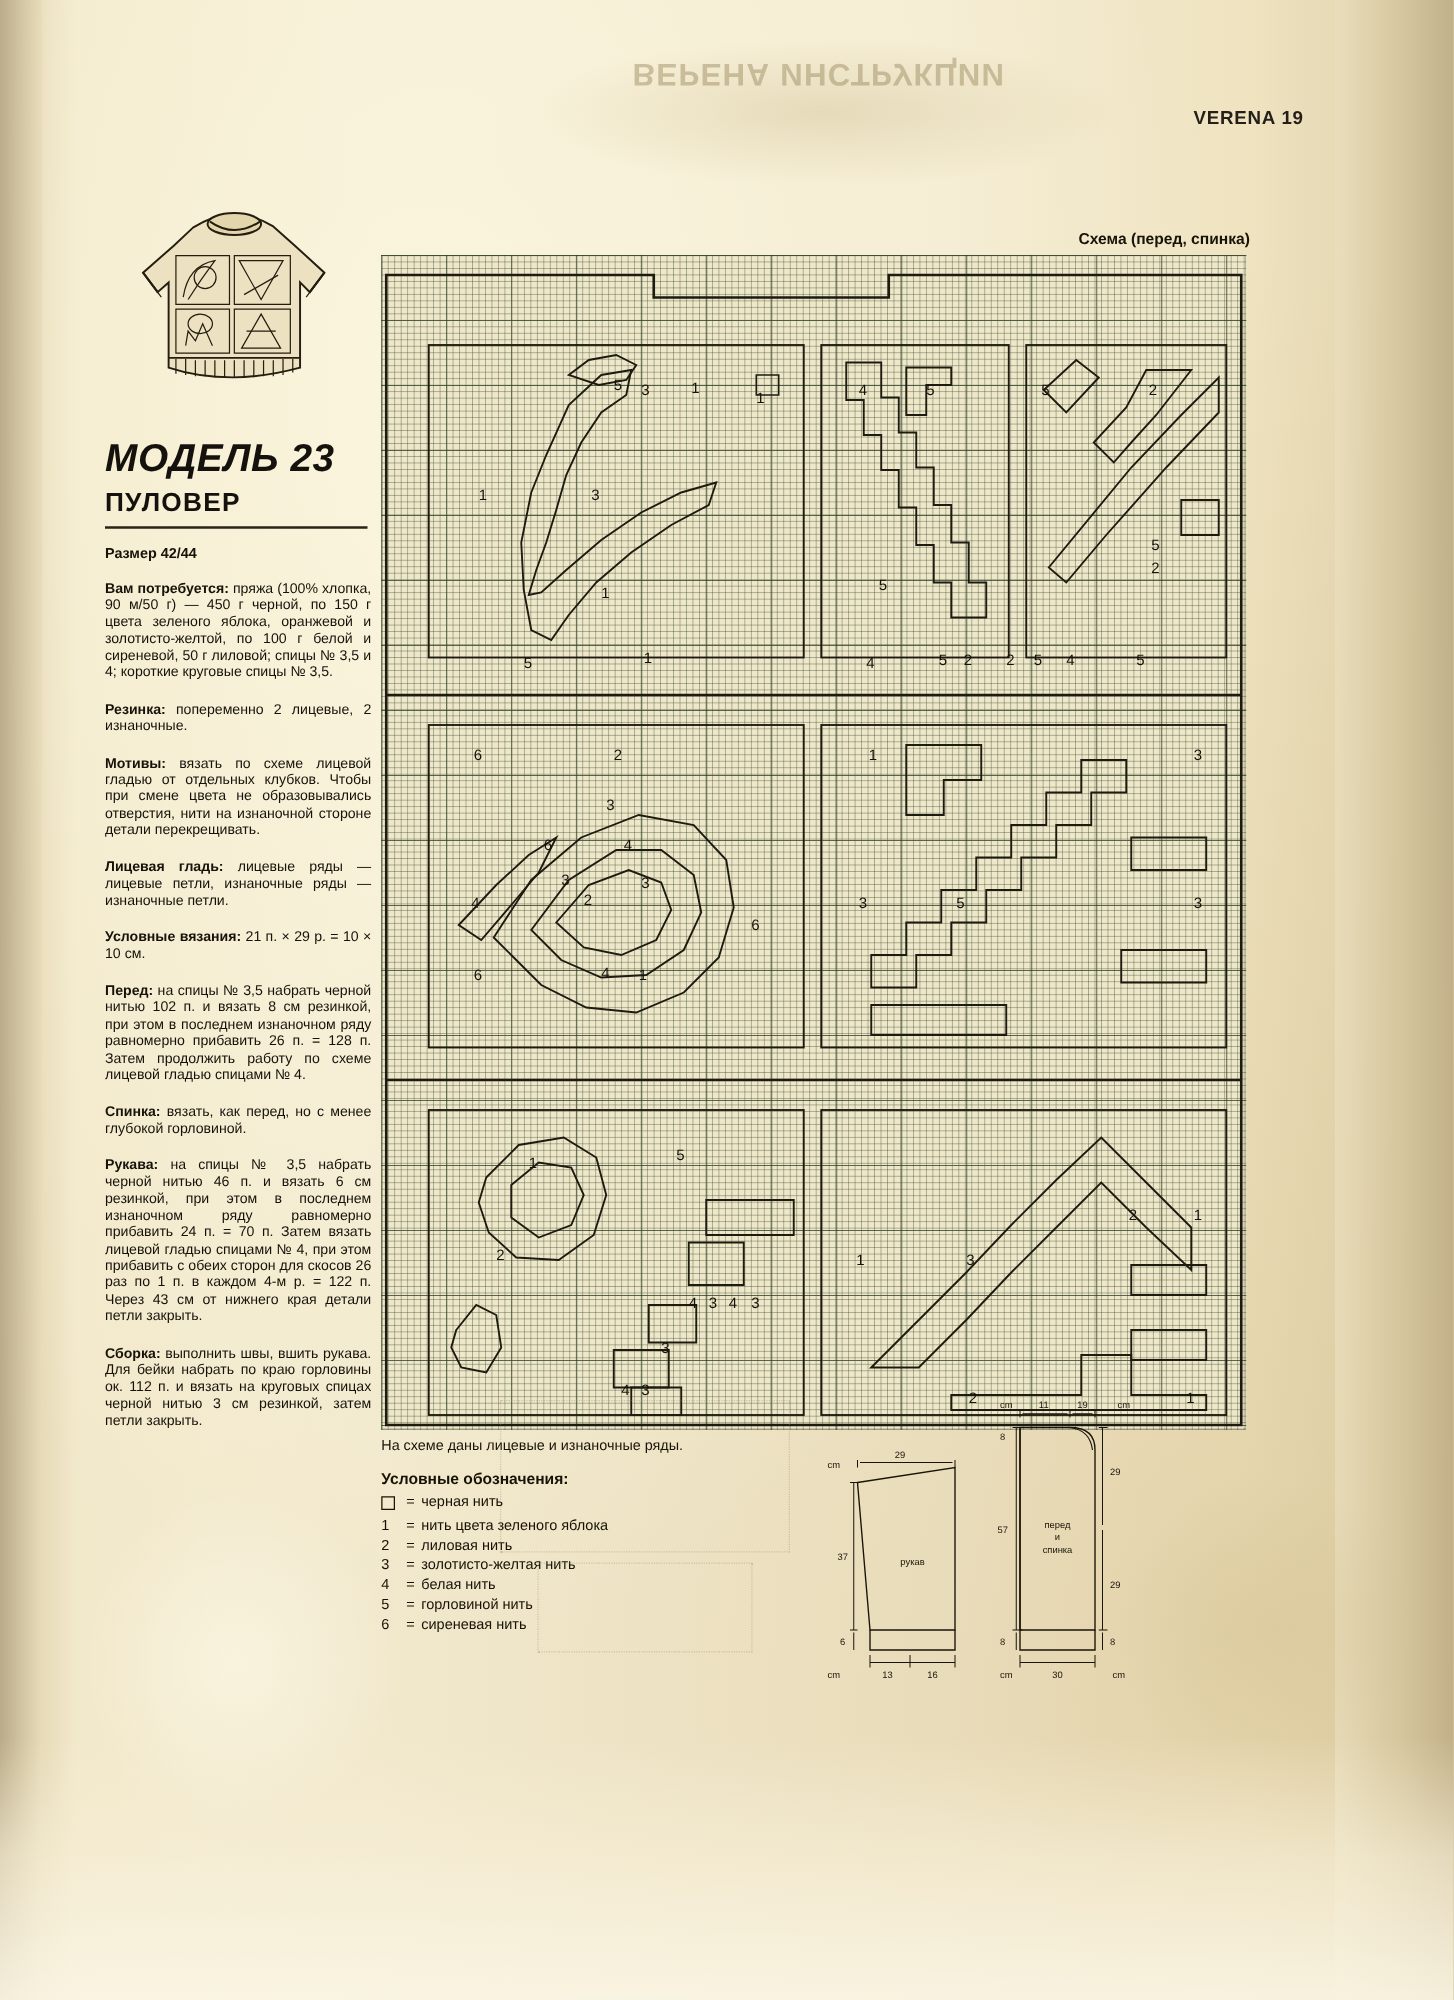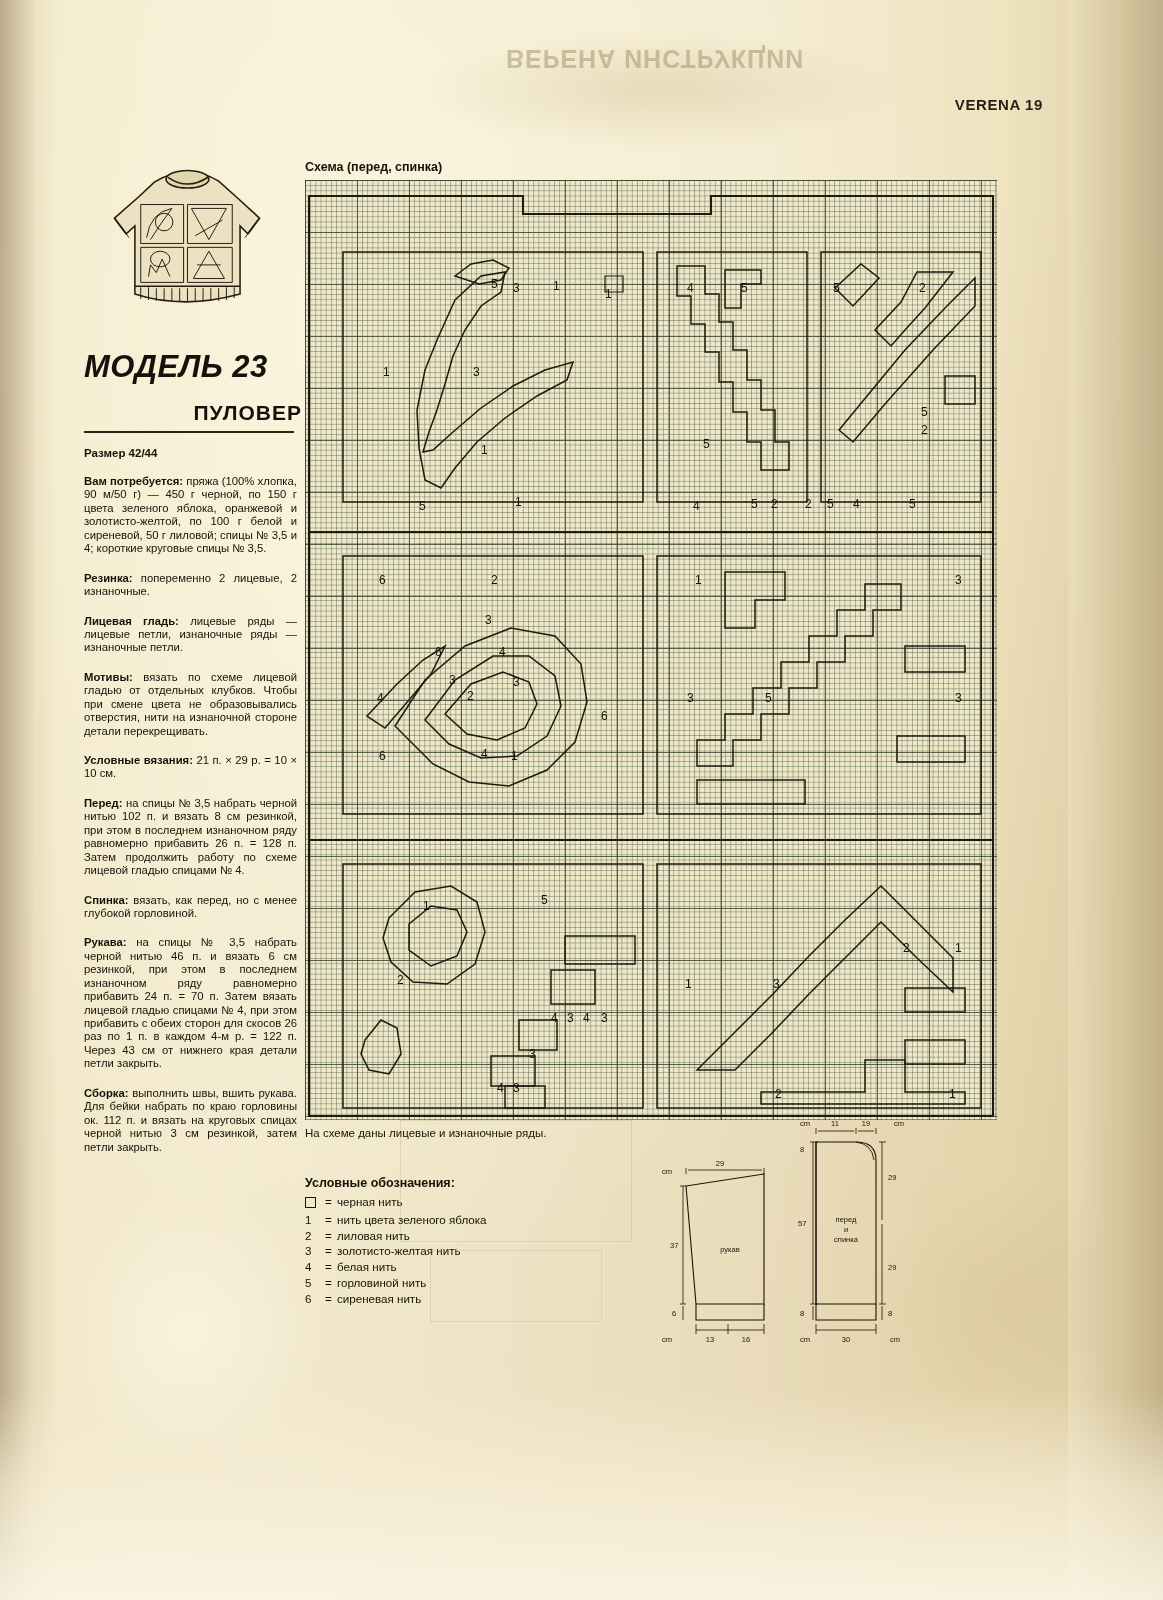--- a/index.html
+++ b/index.html
@@ -39,48 +39,48 @@
 
   
   .ghost-title{
     position:absolute;left:506px;top:44px;
     font-size:25px;font-weight:bold;letter-spacing:1px;
     color:rgba(150,132,92,.45);
     transform:scaleY(-1);
     font-family:"Liberation Sans",sans-serif;
   }
   .verena{
-    position:absolute;right:120px;top:96px;
+    position:absolute;right:120px;top:86px;
     font-size:15px;font-weight:bold;letter-spacing:.6px;color:#241f18;
   }
 
   
   #leftcol{position:absolute;left:84px;top:150px;width:218px;}
   .sweater-ico{width:185px;height:185px;position:relative;margin-left:10px;}
   .model-title{
     margin-top:14px;font-size:31px;font-weight:bold;letter-spacing:.5px;color:#15110c;font-style:italic;
   }
   .model-sub{
-    margin-top:16px;font-size:21px;font-weight:bold;letter-spacing:1px;color:#15110c;text-align:right;
+    margin-top:6px;font-size:21px;font-weight:bold;letter-spacing:1px;color:#15110c;
   }
   .rule{height:2px;background:#2a2318;margin-top:6px;width:210px;}
   .size{margin-top:14px;font-size:11.5px;font-weight:bold;color:#171309;}
   .body-text{
     margin-top:8px;width:213px;
     font-size:11.3px;line-height:1.19;
     text-align:justify;text-justify:inter-word;
     color:#16120a;
   }
   .body-text b{font-weight:bold}
   .body-text p{margin:16px 0 0 0}
 
   
   #chartwrap{position:absolute;left:305px;top:160px;width:695px;}
   .chart-caption{
-    text-align:left;font-size:12.5px;font-weight:bold;color:#181308;margin-bottom:6px;
+    text-align:right;font-size:12.5px;font-weight:bold;color:#181308;margin-bottom:6px;margin-top:24px;
   }
   #grid{
     position:relative;width:692px;height:940px;
     background-color:#efe7c9;
     background-image:
       linear-gradient(to right, rgba(60,80,50,.42) 0 .6px, transparent .6px 100%),
       linear-gradient(to bottom, rgba(60,80,50,.42) 0 .6px, transparent .6px 100%),
       linear-gradient(to right, rgba(40,55,35,.75) 0 1px, transparent 1px 100%),
       linear-gradient(to bottom, rgba(40,55,35,.75) 0 1px, transparent 1px 100%);
     background-size:5.2px 5.2px, 5.2px 5.2px, 52px 52px, 52px 52px;
@@ -171,22 +171,22 @@
     </div>
 
     <div class="model-title">МОДЕЛЬ 23</div>
     <div class="model-sub">ПУЛОВЕР</div>
     <div class="rule"></div>
     <div class="size">Размер 42/44</div>
 
     <div class="body-text">
       <p><b>Вам потребуется:</b> пряжа (100% хлопка, 90 м/50 г) — 450 г черной, по 150 г цвета зеленого яблока, оранжевой и золотисто-желтой, по 100 г белой и сиреневой, 50 г лиловой; спицы № 3,5 и 4; короткие круговые спицы № 3,5.</p>
       <p><b>Резинка:</b> попеременно 2 лицевые, 2 изнаночные.</p>
+      <p><b>Мотивы:</b> вязать по схеме лицевой гладью от отдельных клубков. Чтобы при смене цвета не образовывались отверстия, нити на изнаночной стороне детали перекрещивать.</p>
       <p><b>Лицевая гладь:</b> лицевые ряды — лицевые петли, изнаночные ряды — изнаночные петли.</p>
-      <p><b>Мотивы:</b> вязать по схеме лицевой гладью от отдельных клубков. Чтобы при смене цвета не образовывались отверстия, нити на изнаночной стороне детали перекрещивать.</p>
       <p><b>Условные вязания:</b> 21 п. × 29 р. = 10 × 10 см.</p>
       <p><b>Перед:</b> на спицы № 3,5 набрать черной нитью 102 п. и вязать 8 см резинкой, при этом в последнем изнаночном ряду равномерно прибавить 26 п. = 128 п. Затем продолжить работу по схеме лицевой гладью спицами № 4.</p>
       <p><b>Спинка:</b> вязать, как перед, но с менее глубокой горловиной.</p>
       <p><b>Рукава:</b> на спицы № 3,5 набрать черной нитью 46 п. и вязать 6 см резинкой, при этом в последнем изнаночном ряду равномерно прибавить 24 п. = 70 п. Затем вязать лицевой гладью спицами № 4, при этом прибавить с обеих сторон для скосов 26 раз по 1 п. в каждом 4-м р. = 122 п. Через 43 см от нижнего края детали петли закрыть.</p>
       <p><b>Сборка:</b> выполнить швы, вшить рукава. Для бейки набрать по краю горловины ок. 112 п. и вязать на круговых спицах черной нитью 3 см резинкой, затем петли закрыть.</p>
     </div>
   </div>
 
   <div id="chartwrap">
     <div class="chart-caption">Схема (перед, спинка)</div>

